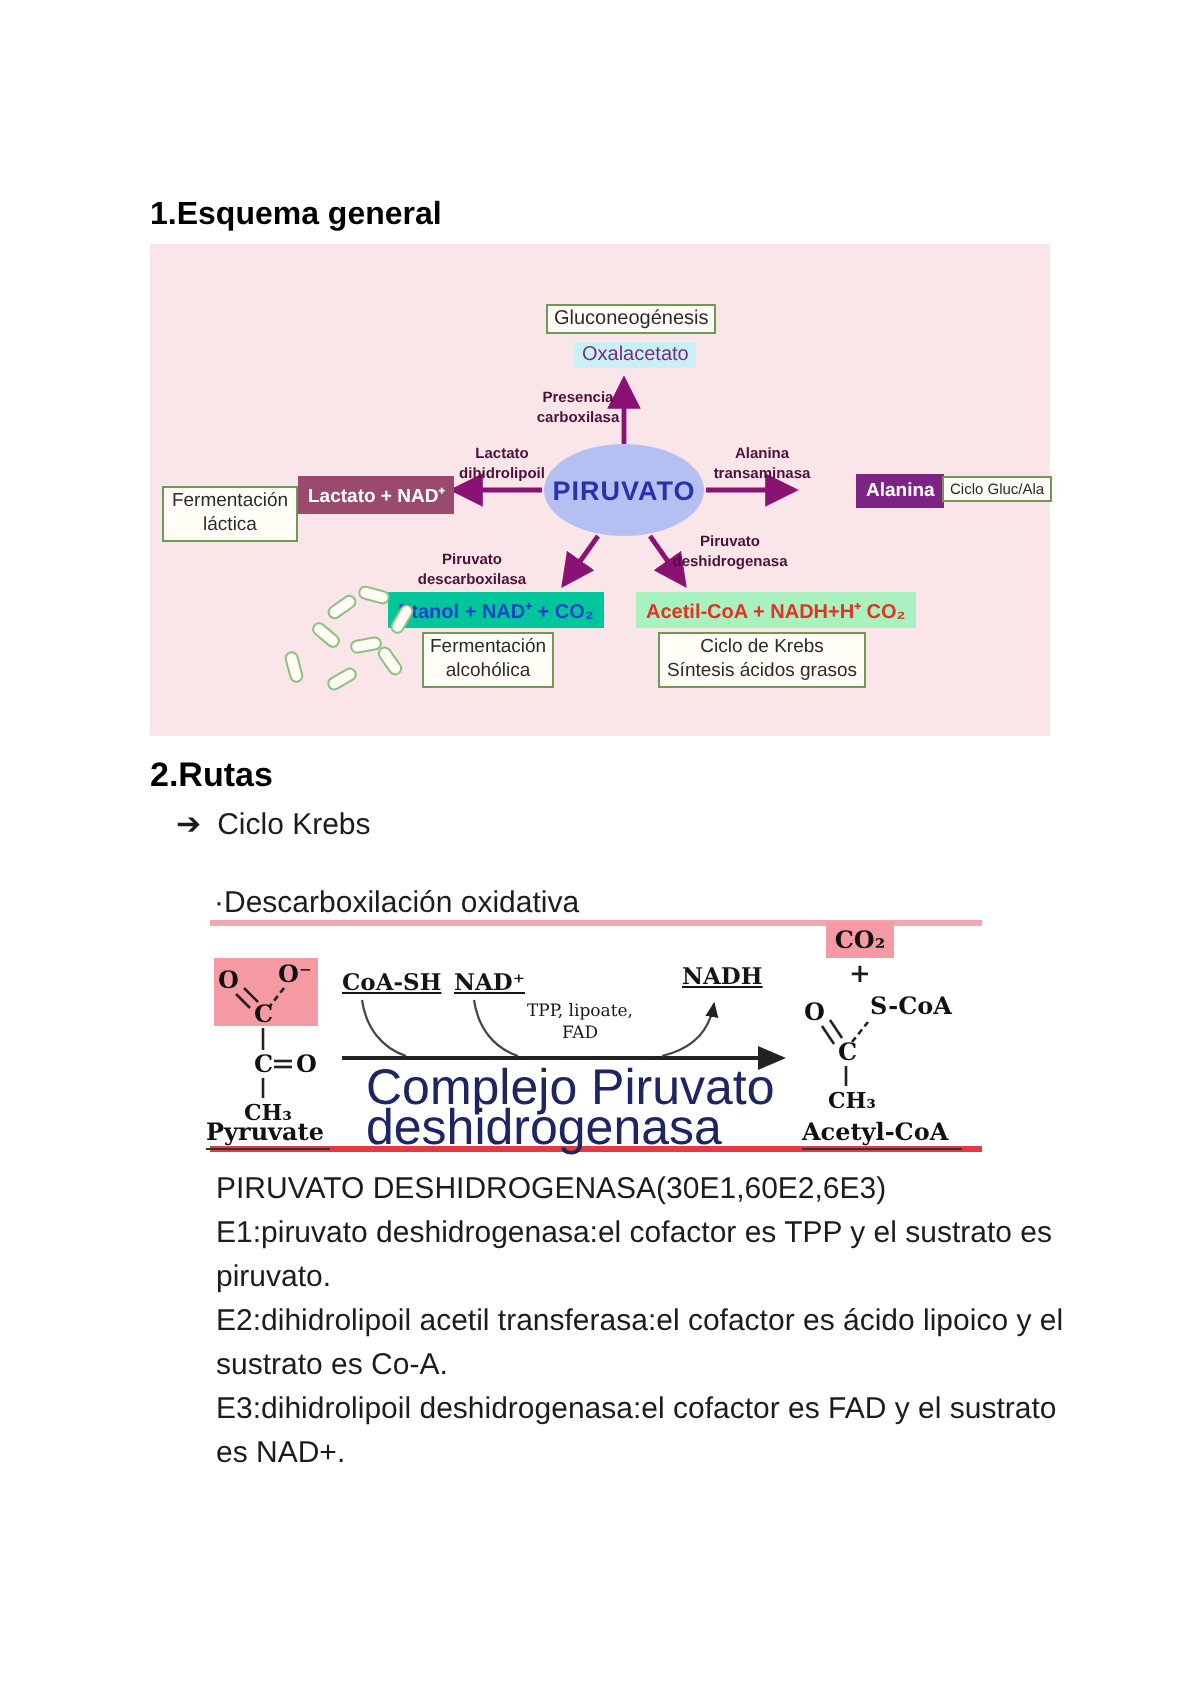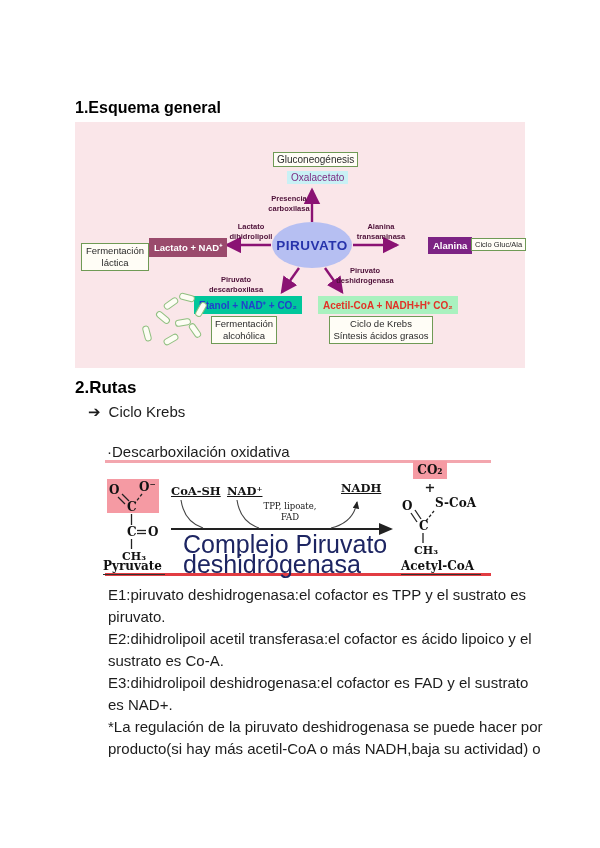--- a/index.html
+++ b/index.html
@@ -198,19 +198,19 @@
       <text x="36" y="13" font-size="12">S-CoA</text>
       <line x1="27" y1="27" x2="35" y2="17" stroke-dasharray="3,2"></line>
       <text x="20" y="36" font-size="12">C</text>
       <line x1="24" y1="39" x2="24" y2="49"></line>
       <text x="15" y="60" font-size="11">CH₃</text>
     </svg>
     <div class="chem-label" style="left:298px;top:101px;width:80px;">Acetyl-CoA</div>
   </div>
 
   <div class="bodytext">
+    <div>PIRUVATO DESHIDROGENASA(30E1,60E2,6E3)</div>
     <div>E1:piruvato deshidrogenasa:el cofactor es TPP y el sustrato es piruvato.</div>
     <div>E2:dihidrolipoil acetil transferasa:el cofactor es ácido lipoico y el sustrato es Co-A.</div>
     <div>E3:dihidrolipoil deshidrogenasa:el cofactor es FAD y el sustrato es NAD+.</div>
-    <div>*La regulación de la piruvato deshidrogenasa se puede hacer por producto(si hay más acetil-CoA o más NADH,baja su actividad) o</div>
   </div>
 
 </div>
 
 </body></html>

